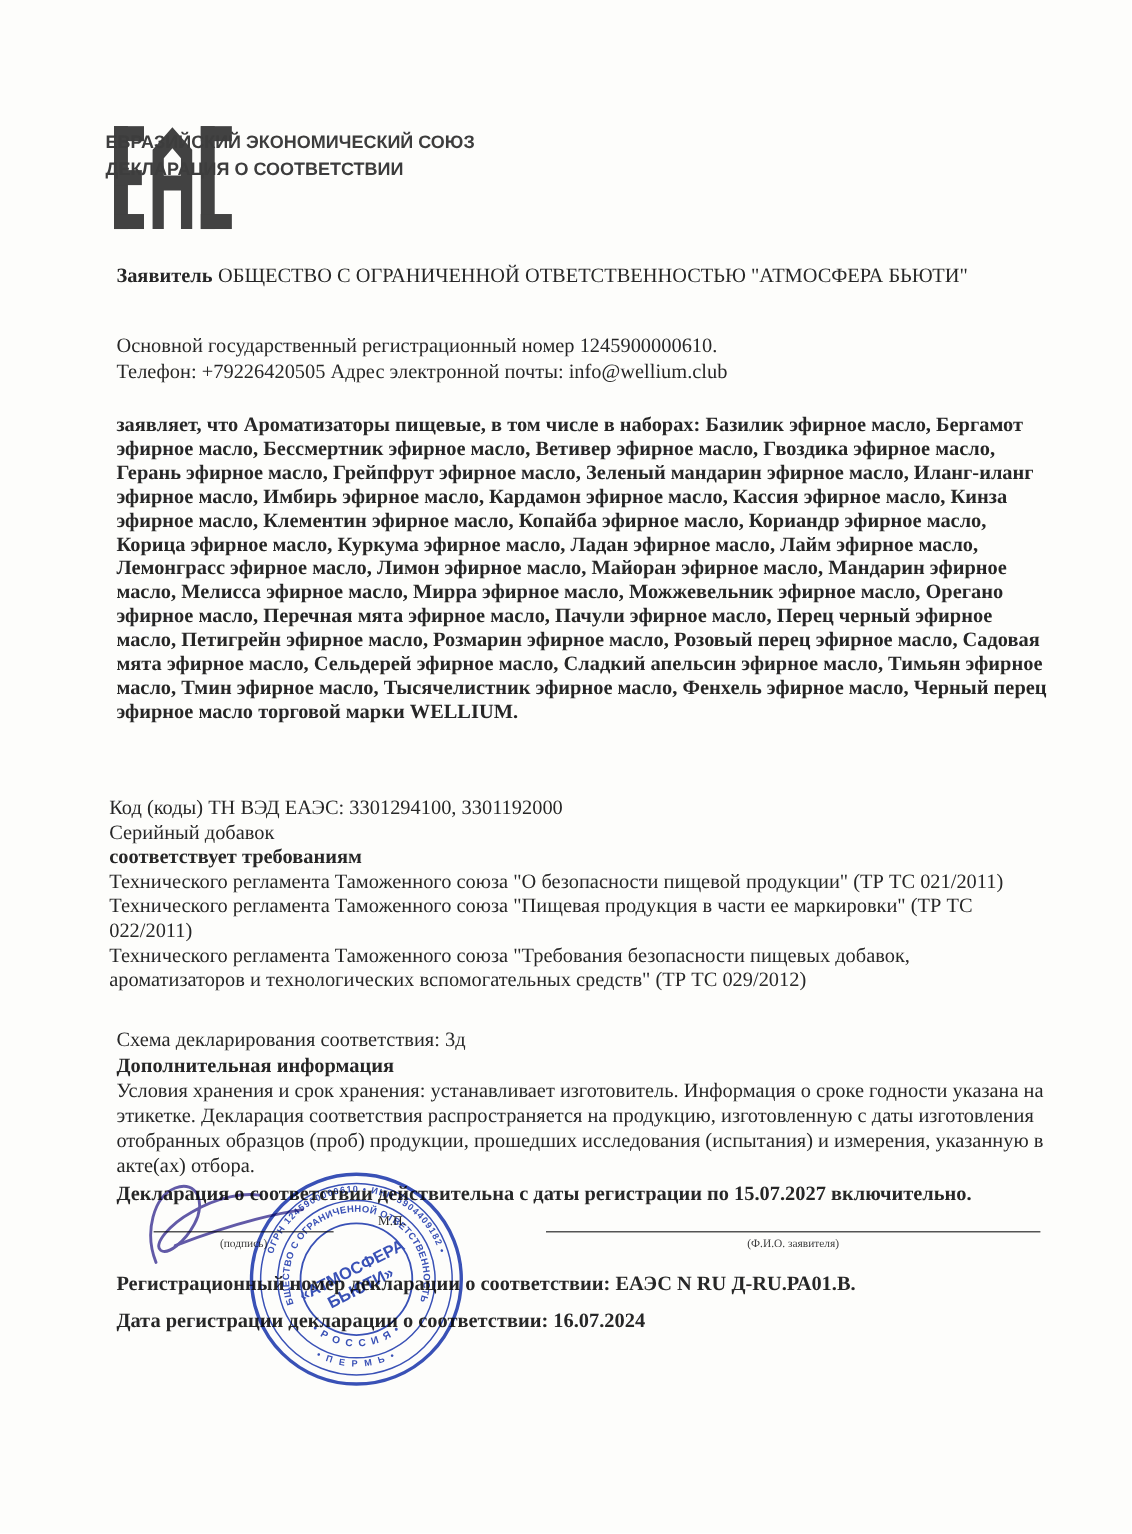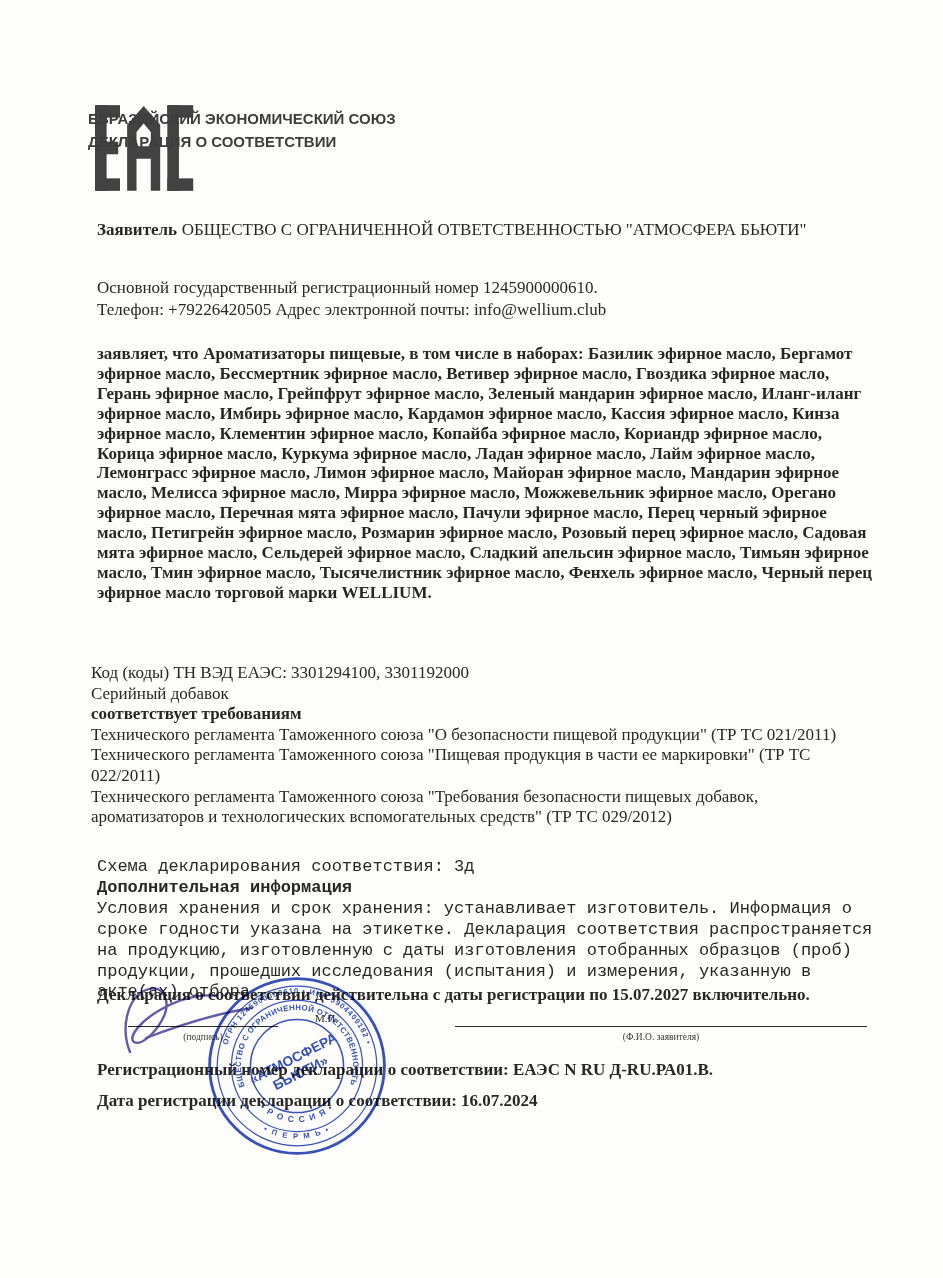--- a/index.html
+++ b/index.html
@@ -17,21 +17,21 @@
   .doc-title {
     left:88px; top:107px; width:720px; text-align:left;
     font-family:"Liberation Sans", sans-serif; font-weight:bold;
     font-size:15px; line-height:23px; color:#3d3d3d;
   }
 
   .applicant      { left:97px; top:220px; width:782px; }
   .applicant-info { left:97px; top:277px; width:782px; line-height:21.5px; }
   .declares       { left:97px; top:344px; width:777px; line-height:19.9px;font-weight:bold; }
   .codes          { left:91px; top:663px; width:782px; line-height:20.6px; }
-  .scheme         { left:97px; top:857px; width:782px; line-height:20.9px;font-family:Liberation Mono, monospace; }
+  .scheme         { left:97px; top:857px; width:782px; line-height:20.9px; }
   .validity       { left:97px; top:985px; width:810px; font-weight:bold; }
 
   .sig-name   { left:470px; top:1009px; width:370px; text-align:center; }
   .sig-line   { border-top:1.6px solid #2b2b2b; height:0; }
   .sig-line-left  { left:128px; top:1026px; width:150px; }
   .sig-line-right { left:455px; top:1026px; width:412px; }
   .sig-caption { font-size:9.5px; line-height:12px; color:#3a3a3a; text-align:center; }
   .caption-left  { left:128px; top:1031px; width:150px; }
   .caption-right { left:455px; top:1031px; width:412px; }
   .mp { left:291px; top:1008px; font-size:11px;margin-left:24px; }

